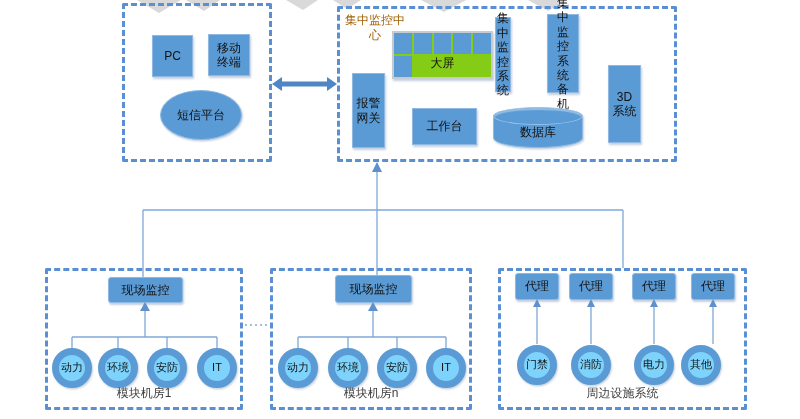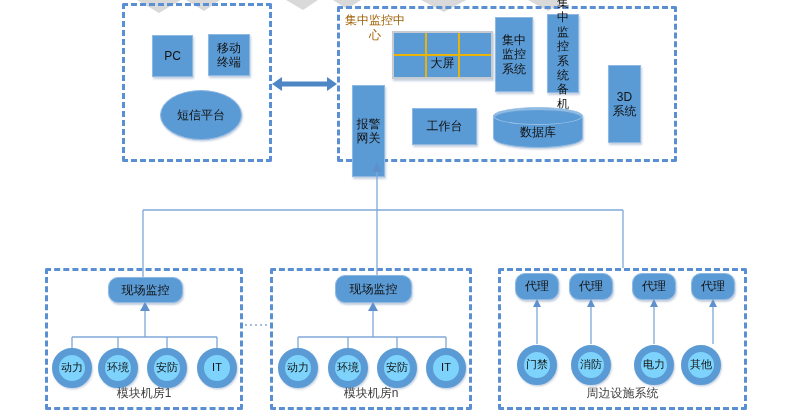--- a/index.html
+++ b/index.html
@@ -5,30 +5,30 @@
   html,body{margin:0;padding:0;background:#ffffff;}
   body{font-family:"Liberation Sans","DejaVu Sans",sans-serif;color:#1a1a1a;}
   #canvas{position:relative;width:800px;height:419px;background:#fff;overflow:hidden;}
   svg.layer{position:absolute;left:0;top:0;width:800px;height:419px;}
   #decor-layer{z-index:0;}
   #connector-layer{z-index:3;pointer-events:none;}
   .group{position:absolute;border:3px dashed #5b8fd4;border-radius:2px;z-index:1;box-sizing:border-box;}
   .node{position:absolute;background:#5b9bd5;border:1px solid #8fb9e3;box-shadow:1px 1.5px 2px rgba(100,130,170,.38);
         display:flex;align-items:center;justify-content:center;text-align:center;
         font-size:12px;line-height:1.2;color:#111;box-sizing:border-box;}
-  .rounded{border-radius:10px;}
+  .rounded{border-radius:3px;}
   .ellipse{border-radius:50%;}
   .ring{background:#7dd3fc;border:7px solid #5b9bd5;border-radius:50%;font-size:11px;line-height:1.05;
         box-shadow:1px 1.5px 2px rgba(100,130,170,.35);}
   .box-label{position:absolute;left:0;right:0;bottom:5px;text-align:center;font-size:12px;color:#404040;z-index:2;margin-top:24px;}
   .title{position:absolute;font-size:12px;line-height:1.25;text-align:center;color:#a16207;z-index:2;}
   
-  .bigscreen{position:absolute;box-sizing:border-box;background:#eab308;border:2px solid #c6cbd2;
+  .bigscreen{position:absolute;box-sizing:border-box;background:#84cc16;border:2px solid #c6cbd2;
              box-shadow:1px 1.5px 2px rgba(100,130,170,.38);display:grid;
-             grid-template-columns:repeat(3,1fr);grid-template-rows:repeat(2,1fr);gap:2px;}
+             grid-template-columns:repeat(5,1fr);grid-template-rows:repeat(2,1fr);gap:2px;}
   .bigscreen .cell{background:#5b9bd5;}
   .bs-label{position:absolute;left:0;right:0;bottom:5px;text-align:center;font-size:12px;color:#111;}
   
   .cylinder{position:absolute;box-sizing:border-box;}
   .cyl-body{position:absolute;left:0;right:0;top:8px;bottom:0;background:#5b9bd5;border:1px solid #8fb9e3;
             border-top:none;border-radius:0 0 45px 45px / 0 0 10px 10px;box-shadow:1px 1.5px 2px rgba(100,130,170,.38);}
   .cyl-top{position:absolute;left:0;right:0;top:0;height:16px;background:#5b9bd5;border:1px solid #9cc3e8;
            border-radius:50%;box-shadow:inset 0 2px 1px rgba(255,255,255,.35);}
   .cyl-label{position:absolute;left:0;right:0;top:17px;text-align:center;font-size:12px;color:#111;}
 </style>
@@ -47,32 +47,32 @@
   </svg>
 
   <div class="group" style="left:122px;top:3px;width:150px;height:159px;">
     <div class="node" style="left:27px;top:29px;width:41px;height:42px;">PC</div>
     <div class="node" style="left:83px;top:28px;width:42px;height:42px;padding:0 6px;">移动终端</div>
     <div class="node ellipse" style="left:35px;top:84px;width:82px;height:50px;">短信平台</div>
   </div>
 
   <div class="group" style="left:337px;top:6px;width:340px;height:156px;">
     <div class="title" style="left:1px;top:4px;width:68px;">集中监控中心</div>
-    <div class="node" style="left:12px;top:76px;width:33px;height:92px;padding:12px 3px;">报警网关</div>
+    <div class="node" style="left:12px;top:64px;width:33px;height:75px;padding:12px 3px;">报警网关</div>
     <div class="bigscreen" style="left:52px;top:22px;width:101px;height:48px;">
       <div class="cell"></div>
       <div class="cell"></div>
       <div class="cell"></div>
       <div class="cell"></div>
       <div class="cell"></div>
       <div class="cell"></div>
       <div class="bs-label">大屏</div>
     </div>
     <div class="node" style="left:72px;top:99px;width:65px;height:37px;">工作台</div>
-    <div class="node" style="left:155px;top:8px;width:38px;height:75px;padding:0 2px;">集中监控系统</div>
+    <div class="node" style="left:155px;top:8px;width:16px;height:75px;padding:0 2px;">集中监控系统</div>
     <div class="node" style="left:207px;top:5px;width:32px;height:79px;padding:0 5px;">集中监控系统备机</div>
     <div class="cylinder" style="left:153px;top:98px;width:90px;height:41px;padding-left:19px;">
       <div class="cyl-body"></div>
       <div class="cyl-top"></div>
       <div class="cyl-label">数据库</div>
     </div>
     <div class="node" style="left:268px;top:56px;width:33px;height:78px;padding:0 3px;">3D系统</div>
   </div>
 
   <div class="group" style="left:45px;top:268px;width:198px;height:142px;">

